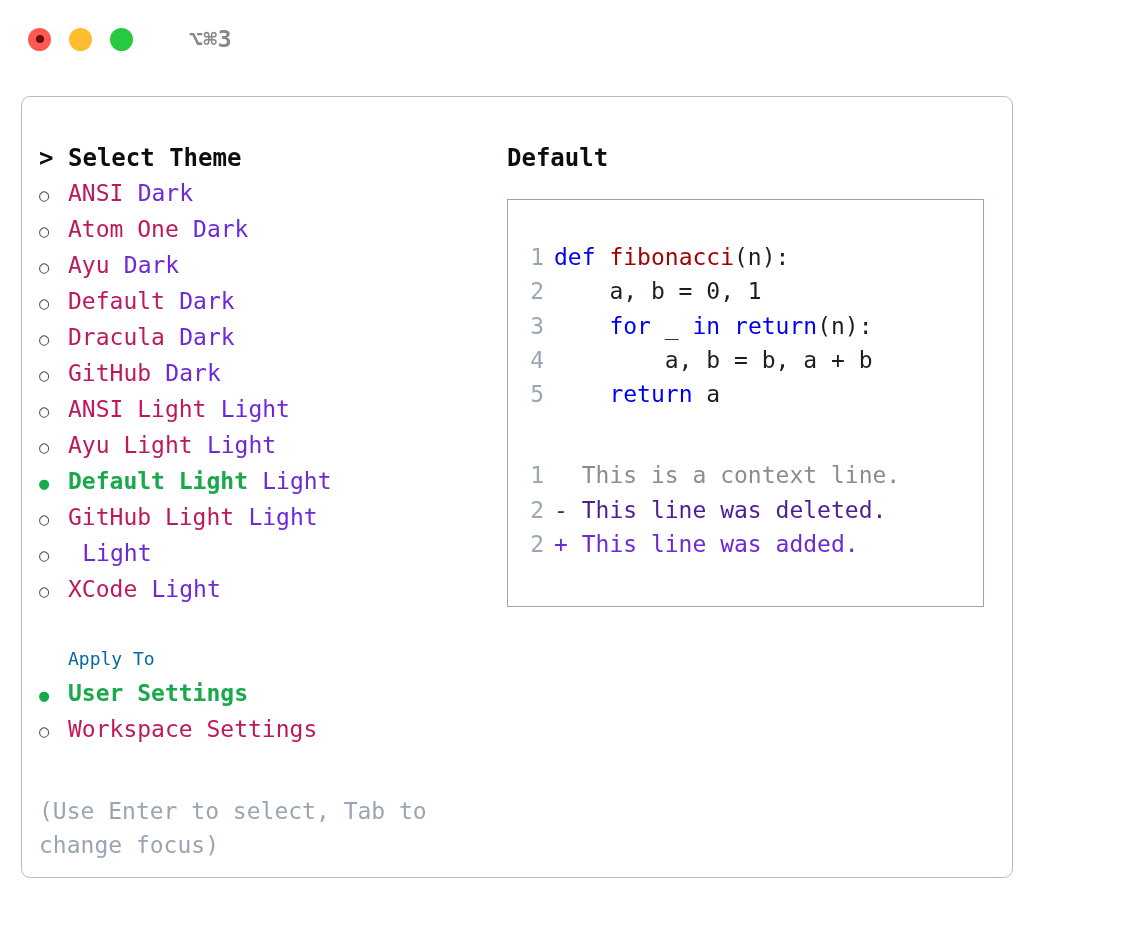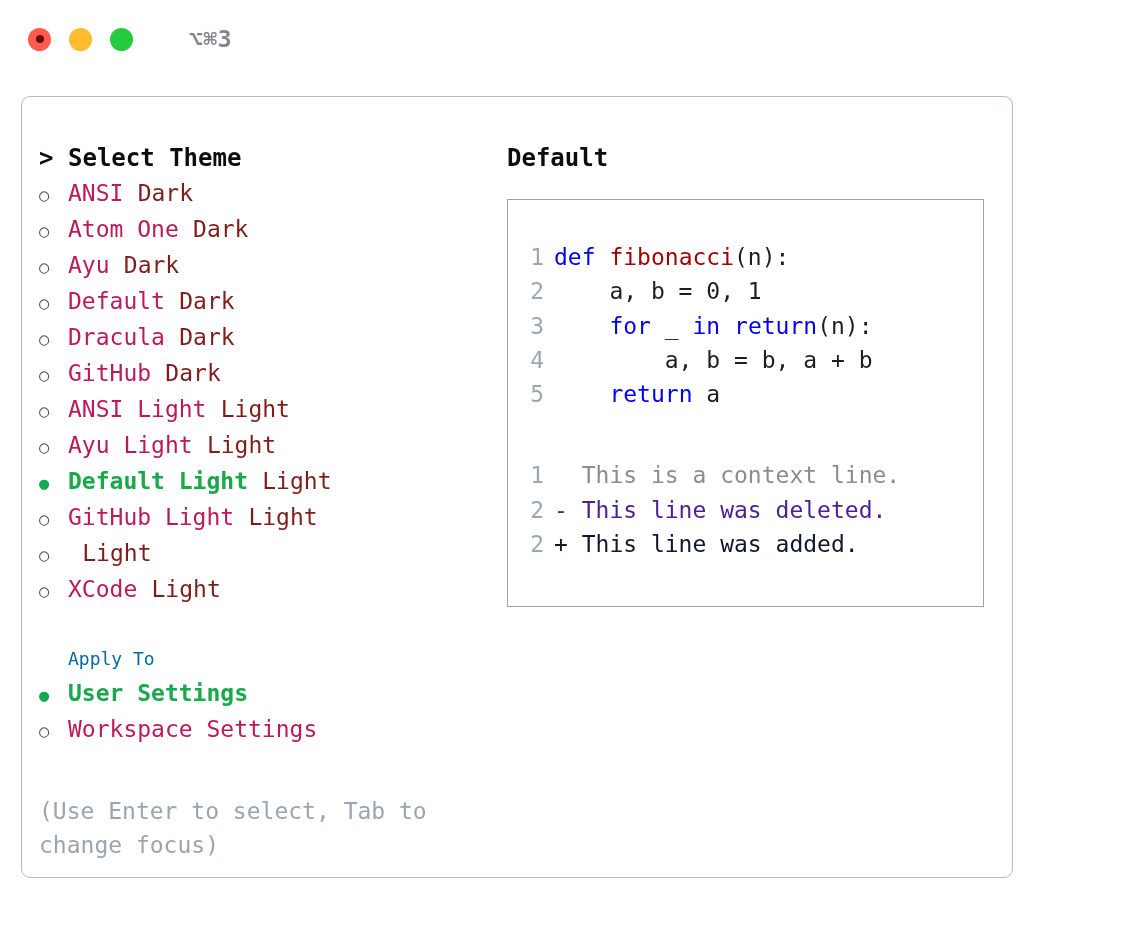--- a/index.html
+++ b/index.html
@@ -120,21 +120,21 @@
     width: 29px;
     flex: none;
     font-size: 17px;
     color: #4b5158;
     line-height: 34px;
   }
   .item.selected .bullet { color: #18a94a; }
   .item.selected .label  { color: #18a94a; font-weight: bold; }
   .label { color: #be185d; }
   .variant {
-    color: #7f1d1d;
+    color: #6d28d9;
     margin-left: 0.62em;
     text-align: right;
   }
 
   .section-label {
     font-size: 18px;
     line-height: 34px;
     color: #0369a1;
     padding-left: 29px;
     white-space: pre;
@@ -183,21 +183,21 @@
     box-sizing: border-box;
   }
   .code-text { color: #1b1f24; }
   .tok-kw   { color: #0000ee; }
   .tok-fn   { color: #a30000; }
   .tok-plain{ color: #1b1f24; }
 
   .diff-gap { height: 47px; }
   .diff-context { color: #8c8c8c; }
   .diff-del { color: #4c1d95; }
-  .diff-add { color: #0f172a; }
+  .diff-add { color: #6d28d9; }
 </style>
 </head>
 <body>
 
 <div class="window">
 
   <div class="titlebar">
     <div class="lights">
       <div class="light red"></div>
       <div class="light yellow"></div>

